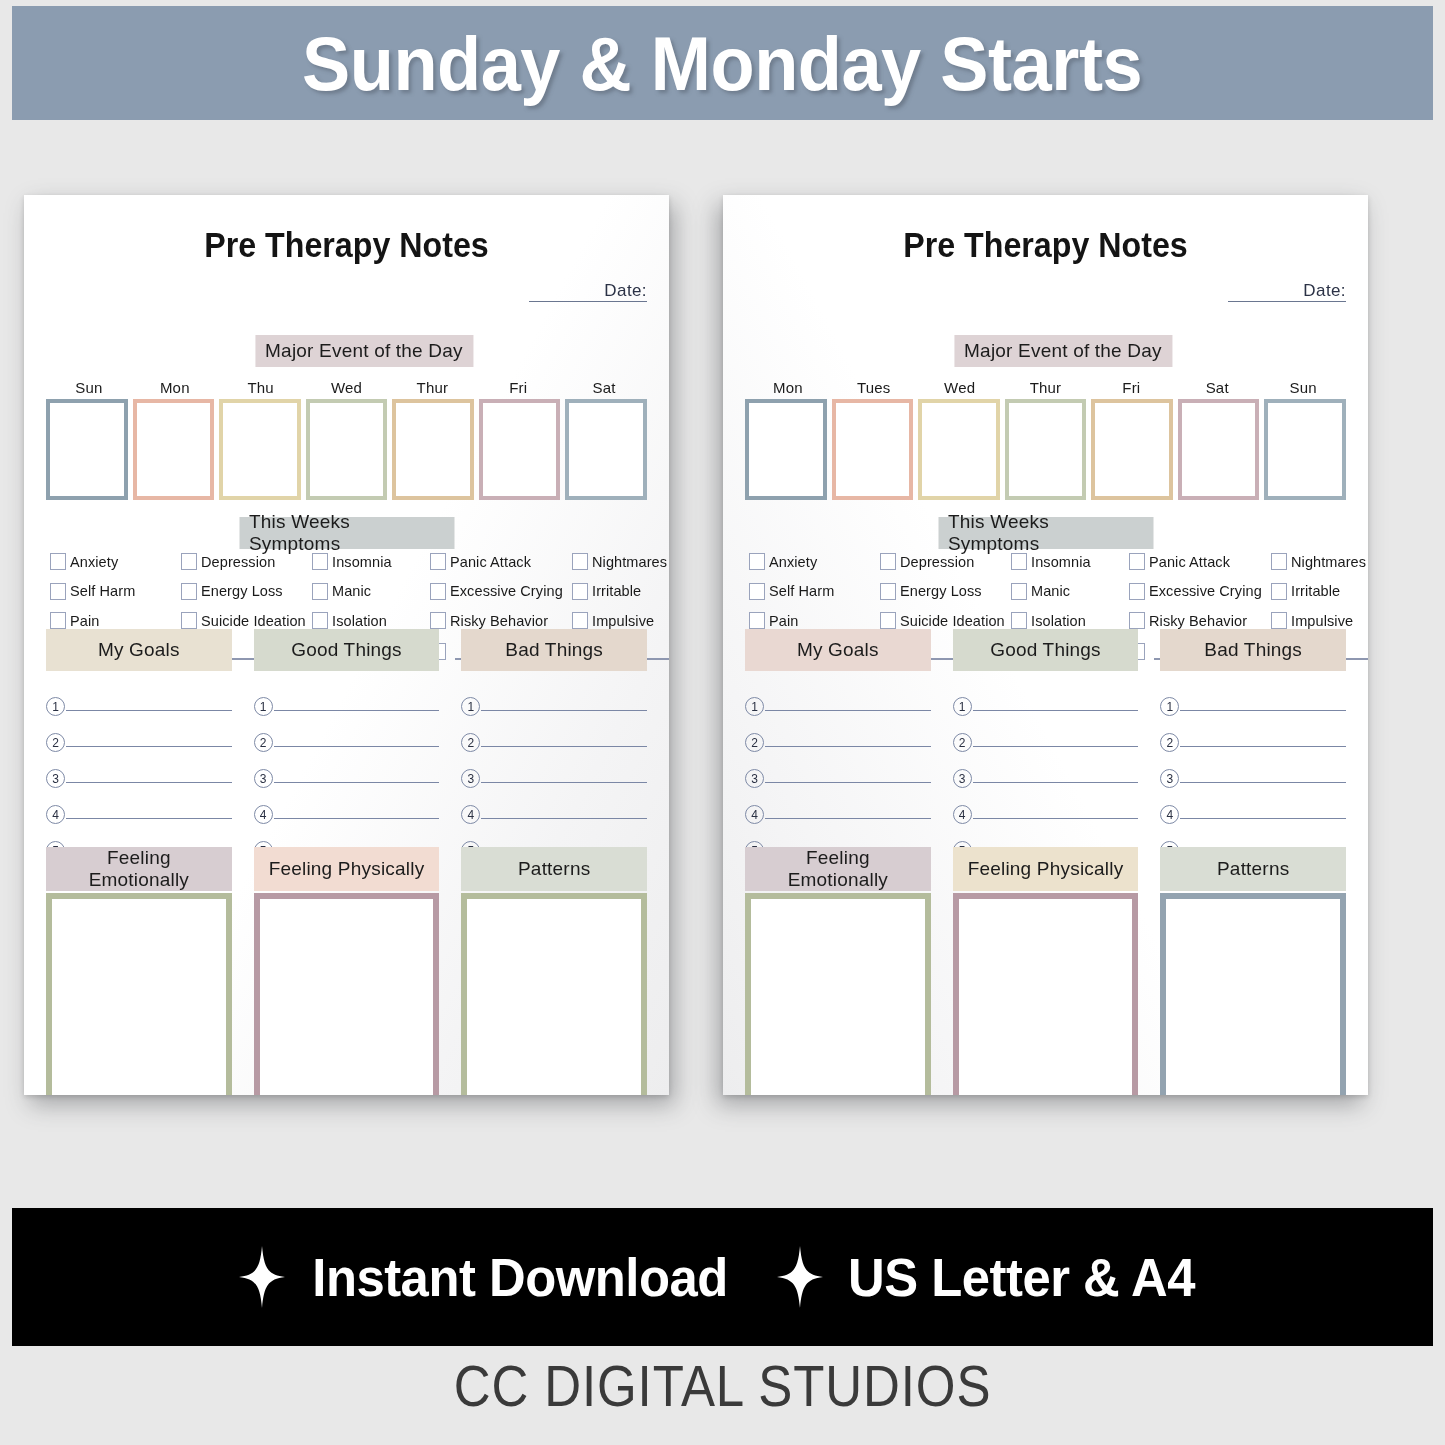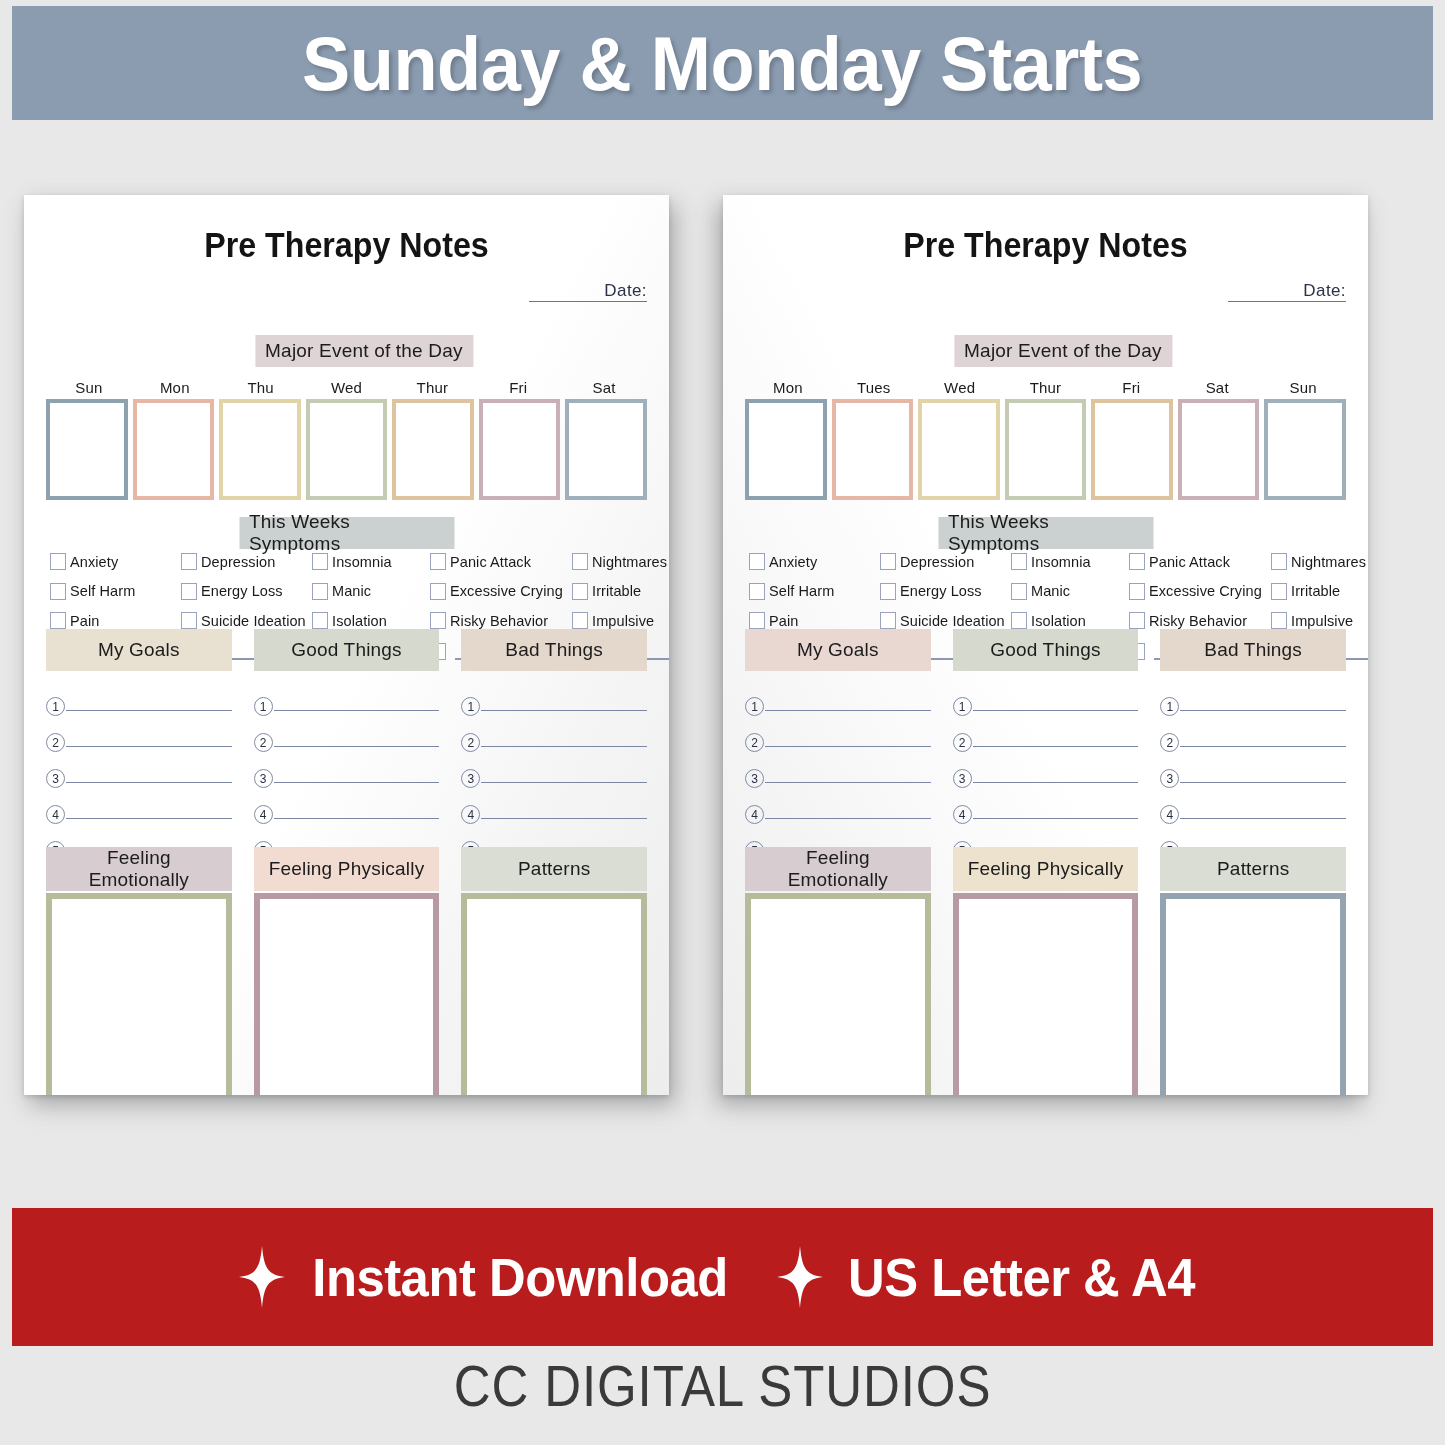--- a/index.html
+++ b/index.html
@@ -96,21 +96,21 @@
 
   
   .feelings { position: absolute; left: 22px; right: 22px; top: 622px; display: flex; gap: 22px; }
   .feel-col { flex: 1; }
   .feel-chip { width: 100%; height: 44px; text-align: center; }
   .feel-box { width: 100%; height: 212px; border: 6px solid #b4bc9c; background: #fff; margin-top: 2px; }
 
   
   .bottom-banner {
     position: absolute; left: 12px; top: 1208px; width: 1421px; height: 138px;
-    background: #b91c1c; display: flex; align-items: center; justify-content: center; gap: 36px;
+    background: #000000; display: flex; align-items: center; justify-content: center; gap: 36px;
   }
   .bb-item { display: flex; align-items: center; gap: 14px; }
   .bb-text { color: #fff; font-size: 54px; font-weight: bold; transform: scaleX(0.94); letter-spacing: -0.5px; }
   .sparkle { width: 46px; height: 62px; flex: none; }
 
   
   .brand {
     position: absolute; left: 0; top: 1352px; width: 1445px; text-align: center;
     font-size: 58px; color: #3a3a3a; letter-spacing: 1px;
     transform: scaleX(0.88);

